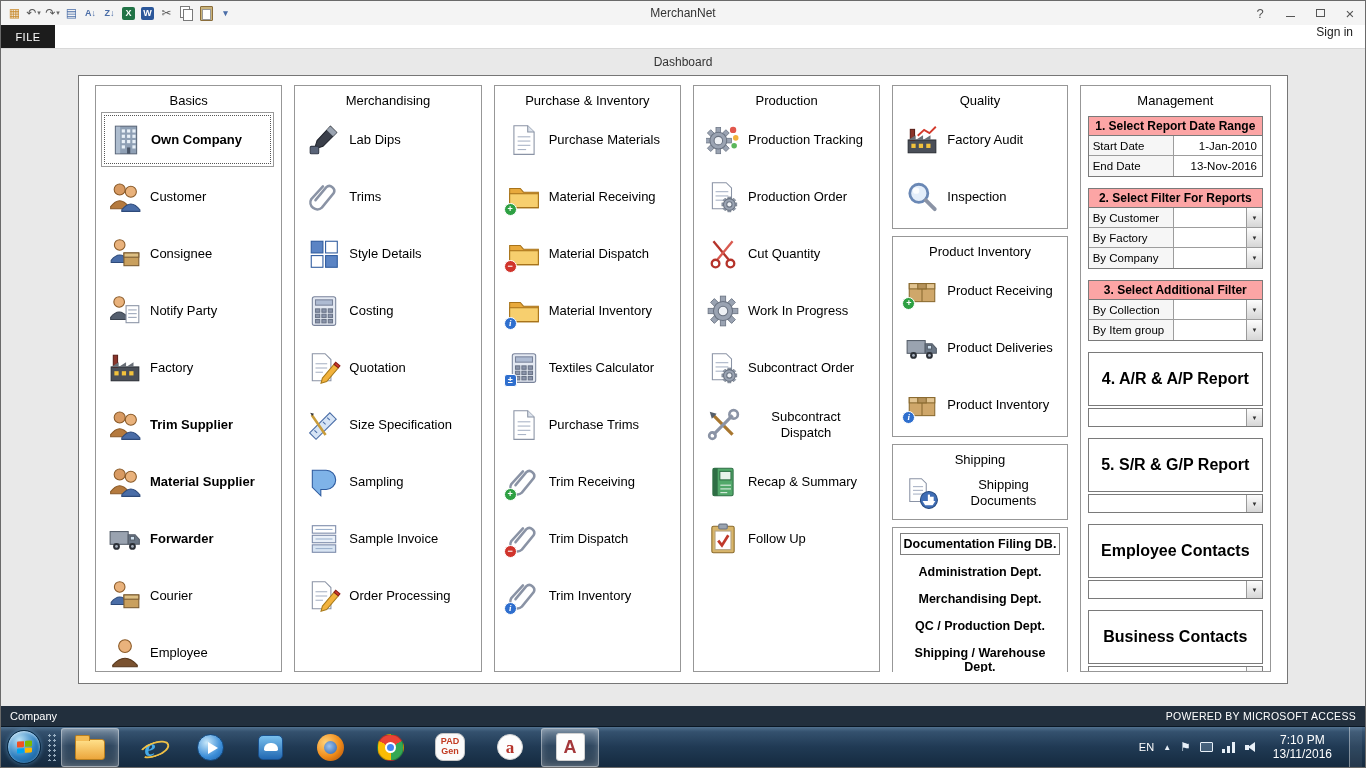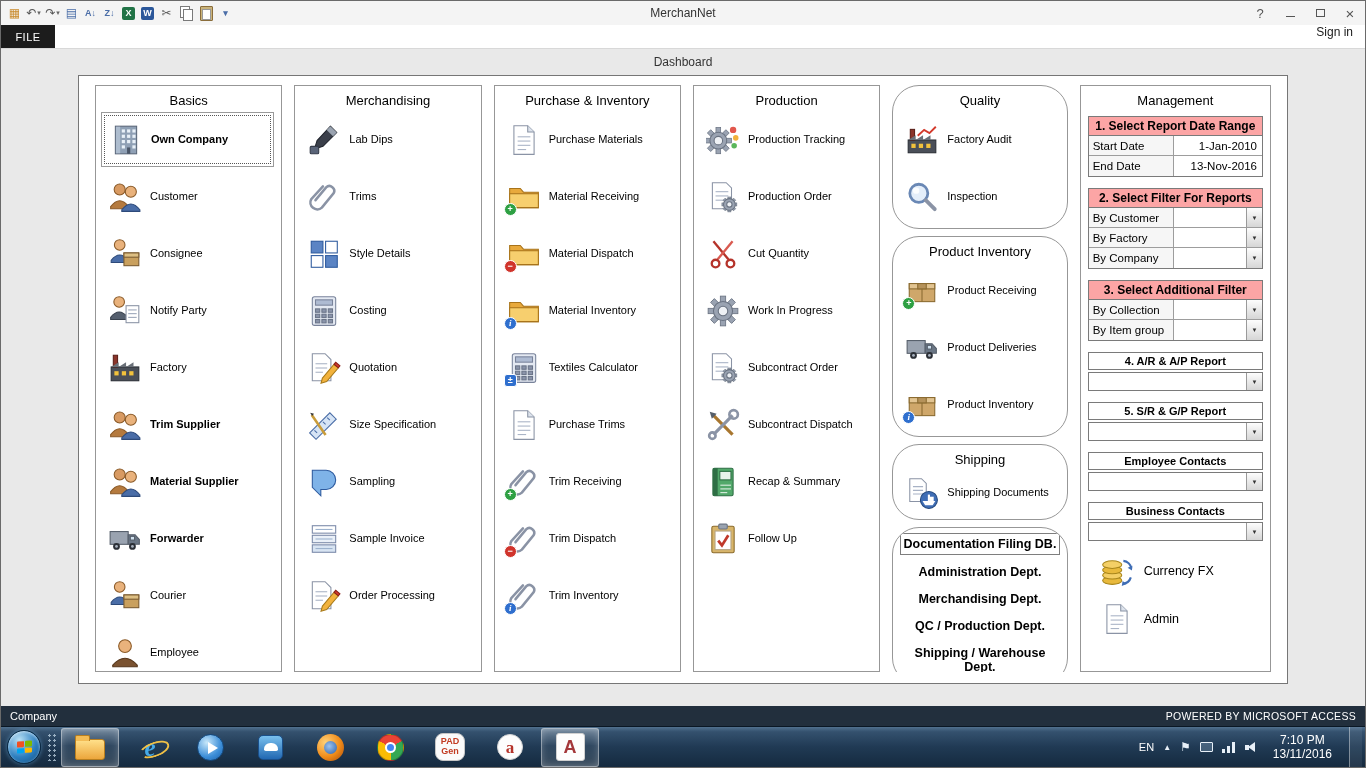--- a/index.html
+++ b/index.html
@@ -39,54 +39,54 @@
 
   
   .workspace{flex:1 1 auto;display:flex;flex-direction:column;background:#e9e9e9;overflow:hidden;}
   .doc-caption{height:26px;display:flex;align-items:center;justify-content:center;font-size:12px;color:#333;}
   .dashboard-box{flex:1;margin:0 77px 22px;background:#fff;border:1px solid #767676;padding:9px 16px 11px;overflow:hidden;}
   .panels{display:flex;gap:12px;height:100%;}
   .panel{flex:1;border:1px solid #979797;background:#fff;display:flex;flex-direction:column;padding:3px 5px;overflow:hidden;}
   .panel-title{text-align:center;font-size:13px;color:#000;padding:4px 0 3px;flex:0 0 auto;}
   .items{display:flex;flex-direction:column;}
   .item{height:57px;display:flex;align-items:center;gap:8px;padding:0 2px 0 7px;}
-  .item .label{font-size:11px;color:#000;line-height:1.2;max-width:116px;}
+  .item .label{font-size:13px;color:#000;line-height:1.2;max-width:116px;text-align:center;}
   .label.bold{font-weight:bold;}
   .item.selected{border:1px solid #9a9a9a;outline:1px dotted #555;outline-offset:-4px;height:55px;margin:1px 2px 1px 0;}
   .icon-wrap{width:34px;height:34px;position:relative;flex:0 0 aupx;flex:0 0 auto;}
   .ico{width:100%;height:100%;display:block;}
   .badge{position:absolute;left:-3px;bottom:-2px;width:13px;height:13px;border-radius:50%;color:#fff;font-size:9px;font-weight:bold;display:flex;align-items:center;justify-content:center;border:1px solid #fff;line-height:1;}
   .badge-plus{background:#2ea043;}
   .badge-minus{background:#d0342c;}
   .badge-info{background:#2f6fce;font-family:"Liberation Serif",serif;font-style:italic;}
   .badge-calc{background:#2f6fce;border-radius:3px;}
 
   
   .stack{flex:1;display:flex;flex-direction:column;gap:7px;overflow:hidden;}
-  .stack .panel{flex:0 0 auto;border-radius:27px;}
+  .stack .panel{flex:0 0 auto;}
   .stack .panel.shipping .item{height:46px;}
   .panel.doc-panel .panel-title{border:1px solid #7e7e7e;font-weight:bold;font-size:12.5px;padding:3px 0;margin:2px 2px 4px;}
   .text-item{text-align:center;font-weight:bold;font-size:12.5px;padding:6px 0 7px;color:#000;}
 
   
   .panel.mgmt{padding:3px 7px;}
   .panel.mgmt .panel-title{margin-bottom:5px;}
   .mgmt-table{border:1px solid #7a7a7a;font-size:11.5px;margin-bottom:11px;background:#fca5a5;flex:0 0 auto;}
   .mgmt-hdr{font-weight:bold;text-align:center;padding:2px 0;border-bottom:1px solid #7a7a7a;font-size:12px;}
   .mgmt-row{display:flex;height:20px;border-bottom:1px solid #9d9d9d;}
   .mgmt-row:last-child{border-bottom:0;}
   .mgmt-lbl{flex:1;display:flex;align-items:center;padding:0 4px;border-right:1px solid #9d9d9d;background:#f6f6f6;}
   .mgmt-val{width:88px;display:flex;align-items:center;justify-content:flex-end;padding:0 5px;background:#fff;}
   .mgmt-combo-cell{width:88px;display:flex;}
   .combo{display:flex;flex:1;background:#fff;}
   .combo-std{border:1px solid #7a7a7a;height:19px;margin-top:2px;}
   .combo-field{flex:1;background:#fff;}
   .combo-drop{width:16px;background:linear-gradient(#fdfdfd,#d6d6d6);border-left:1px solid #9a9a9a;display:flex;align-items:center;justify-content:center;font-size:6px;color:#333;}
   .mgmt-sec{margin-bottom:11px;flex:0 0 auto;}
-  .hdr-box{border:1px solid #7a7a7a;font-weight:bold;font-size:11px;text-align:center;padding:2px 0;background:#fff;}
+  .hdr-box{border:1px solid #7a7a7a;font-weight:bold;font-size:16px;text-align:center;padding:17px 0;background:#fff;}
   .shortcut{display:flex;align-items:center;gap:10px;padding-left:12px;height:38px;margin-bottom:10px;}
   .shortcut .label{font-size:12.5px;}
 
   
   .statusbar{height:20px;background:#222f3d;color:#fff;display:flex;align-items:center;justify-content:space-between;padding:0 9px;font-size:11px;flex:0 0 auto;}
   .status-right{font-size:10.5px;letter-spacing:.3px;}
 
   
   .taskbar{height:41px;background:linear-gradient(180deg,#51708e 0%,#34516e 12%,#203a54 50%,#152a3f 100%);border-top:1px solid #0a1724;display:flex;align-items:center;flex:0 0 auto;}
   .start-orb{width:34px;height:34px;border-radius:50%;margin:0 6px 0 6px;background:radial-gradient(circle at 35% 28%,#b8e0f5,#2d7fc0 55%,#0d4a7d);border:1px solid #0a2a44;box-shadow:inset 0 1px 3px rgba(255,255,255,.7),0 0 4px rgba(120,190,240,.5);display:flex;align-items:center;justify-content:center;}

